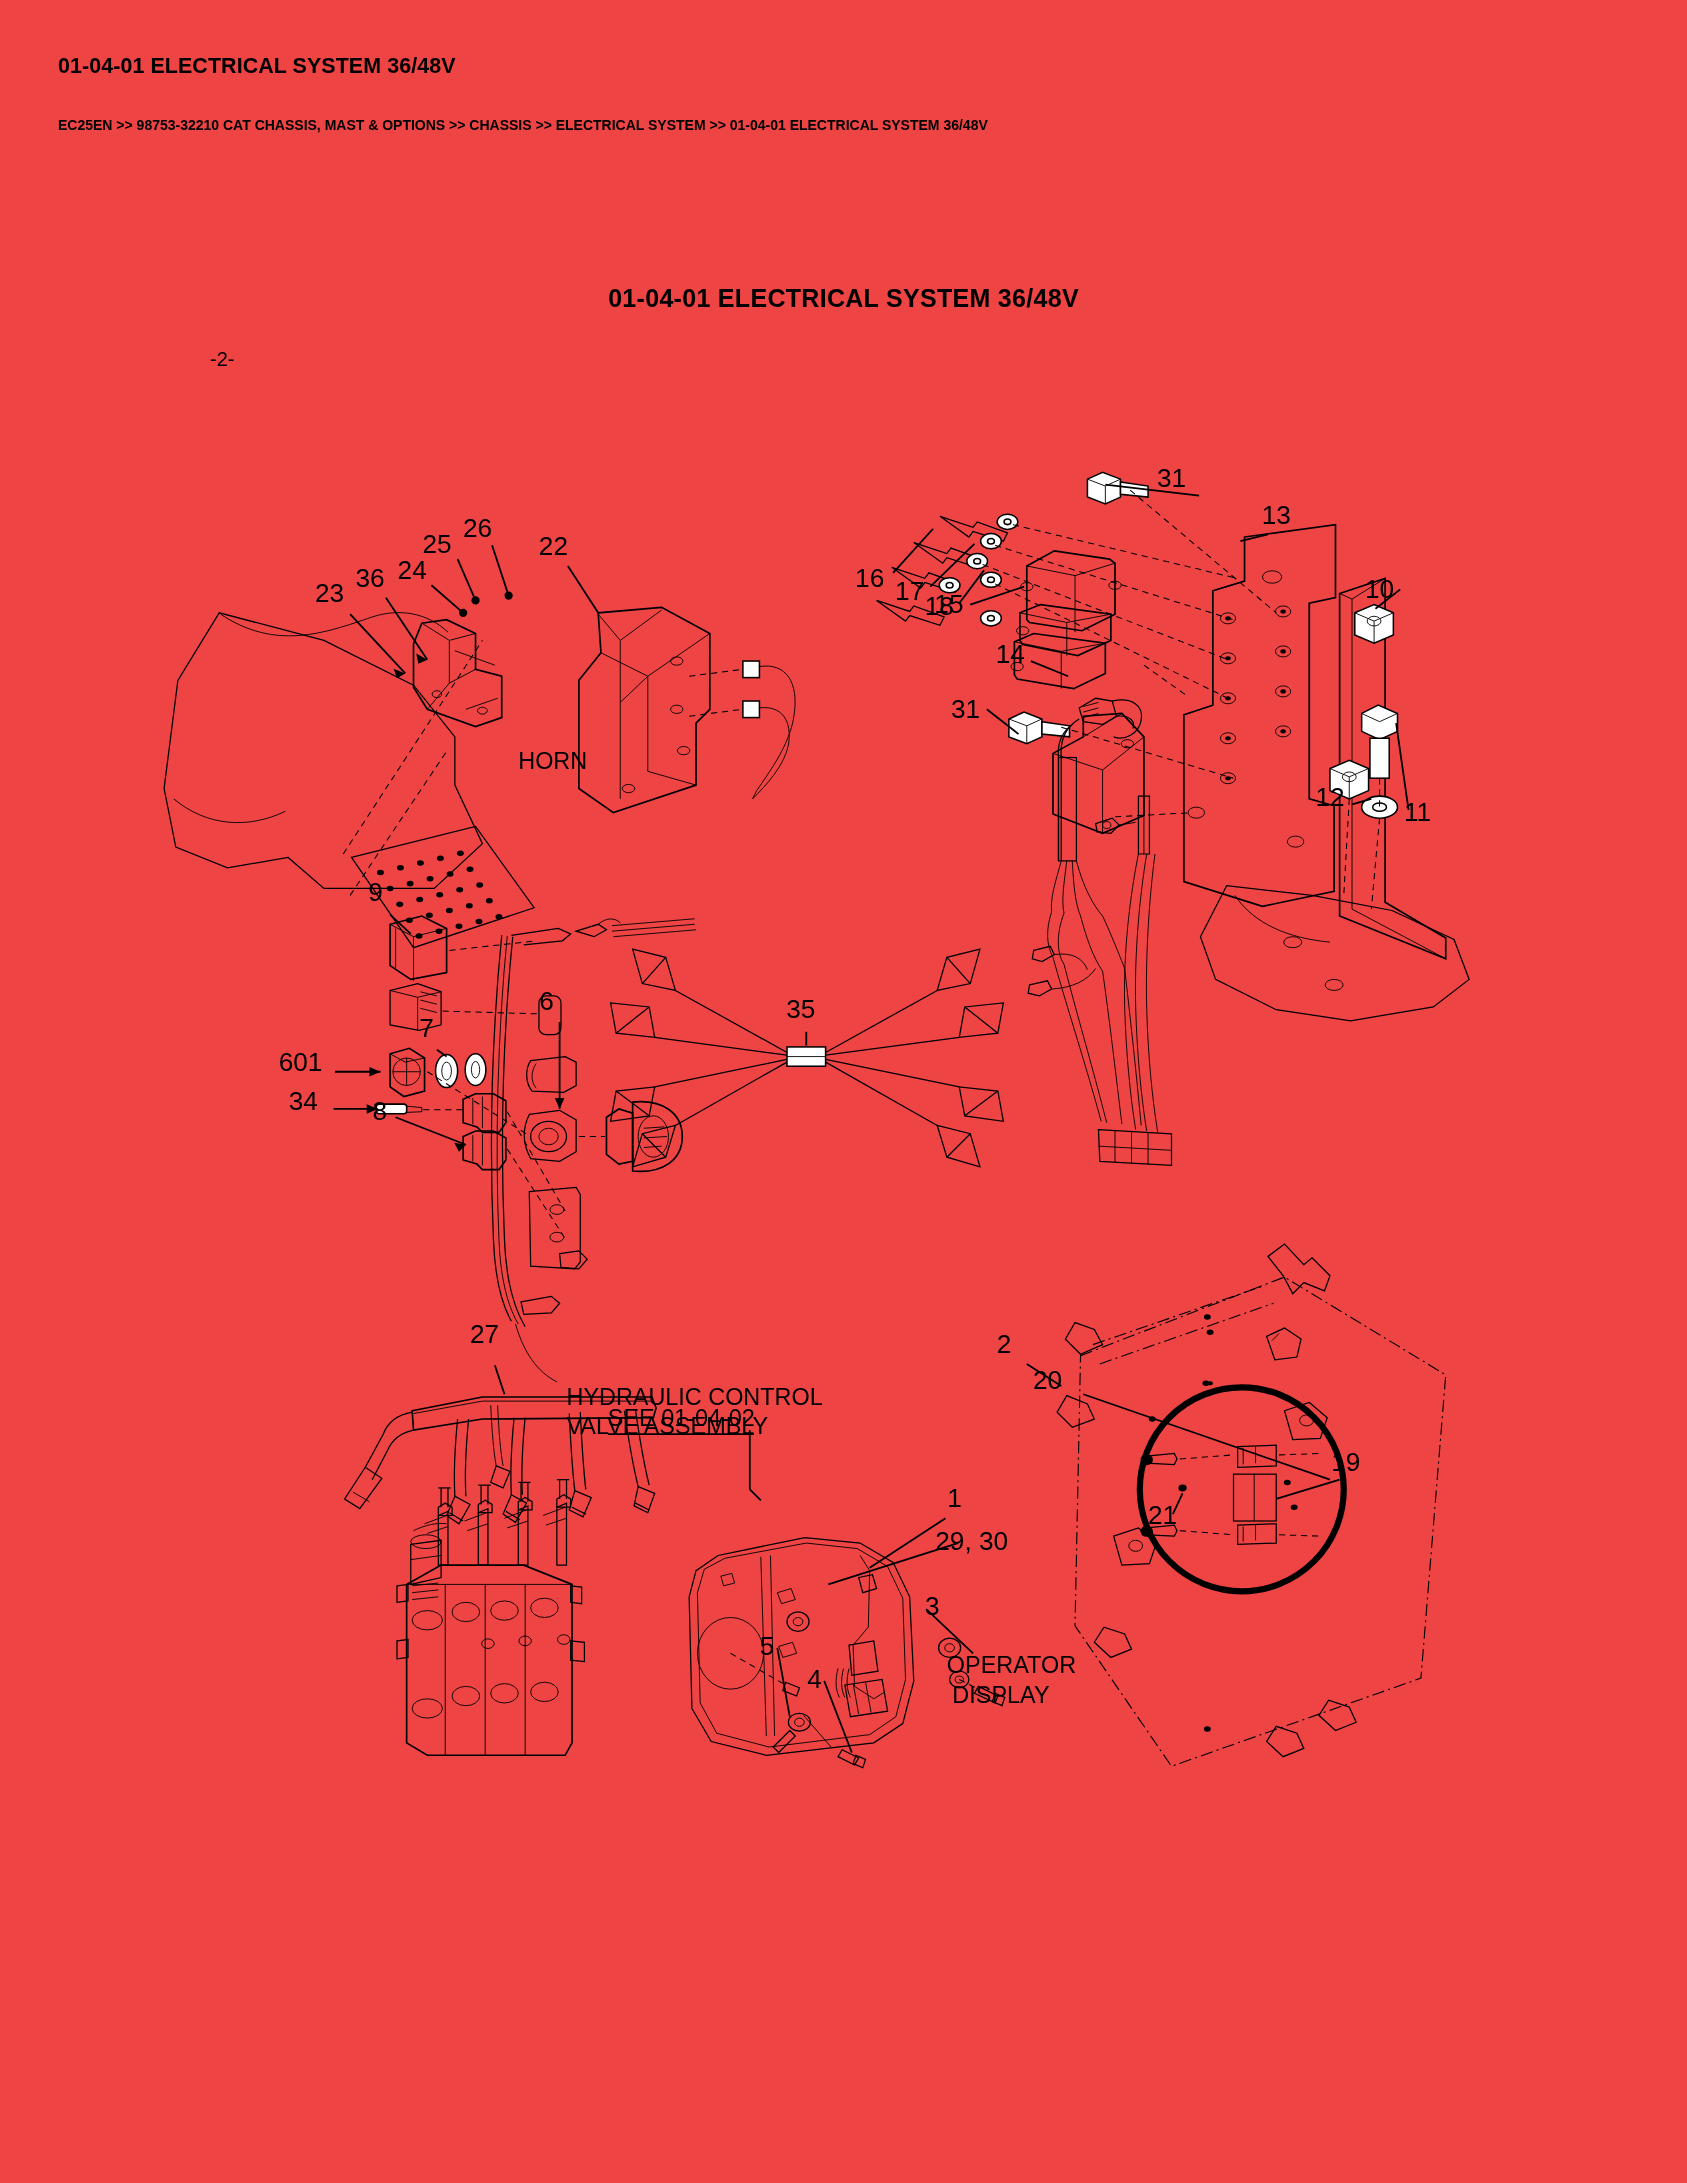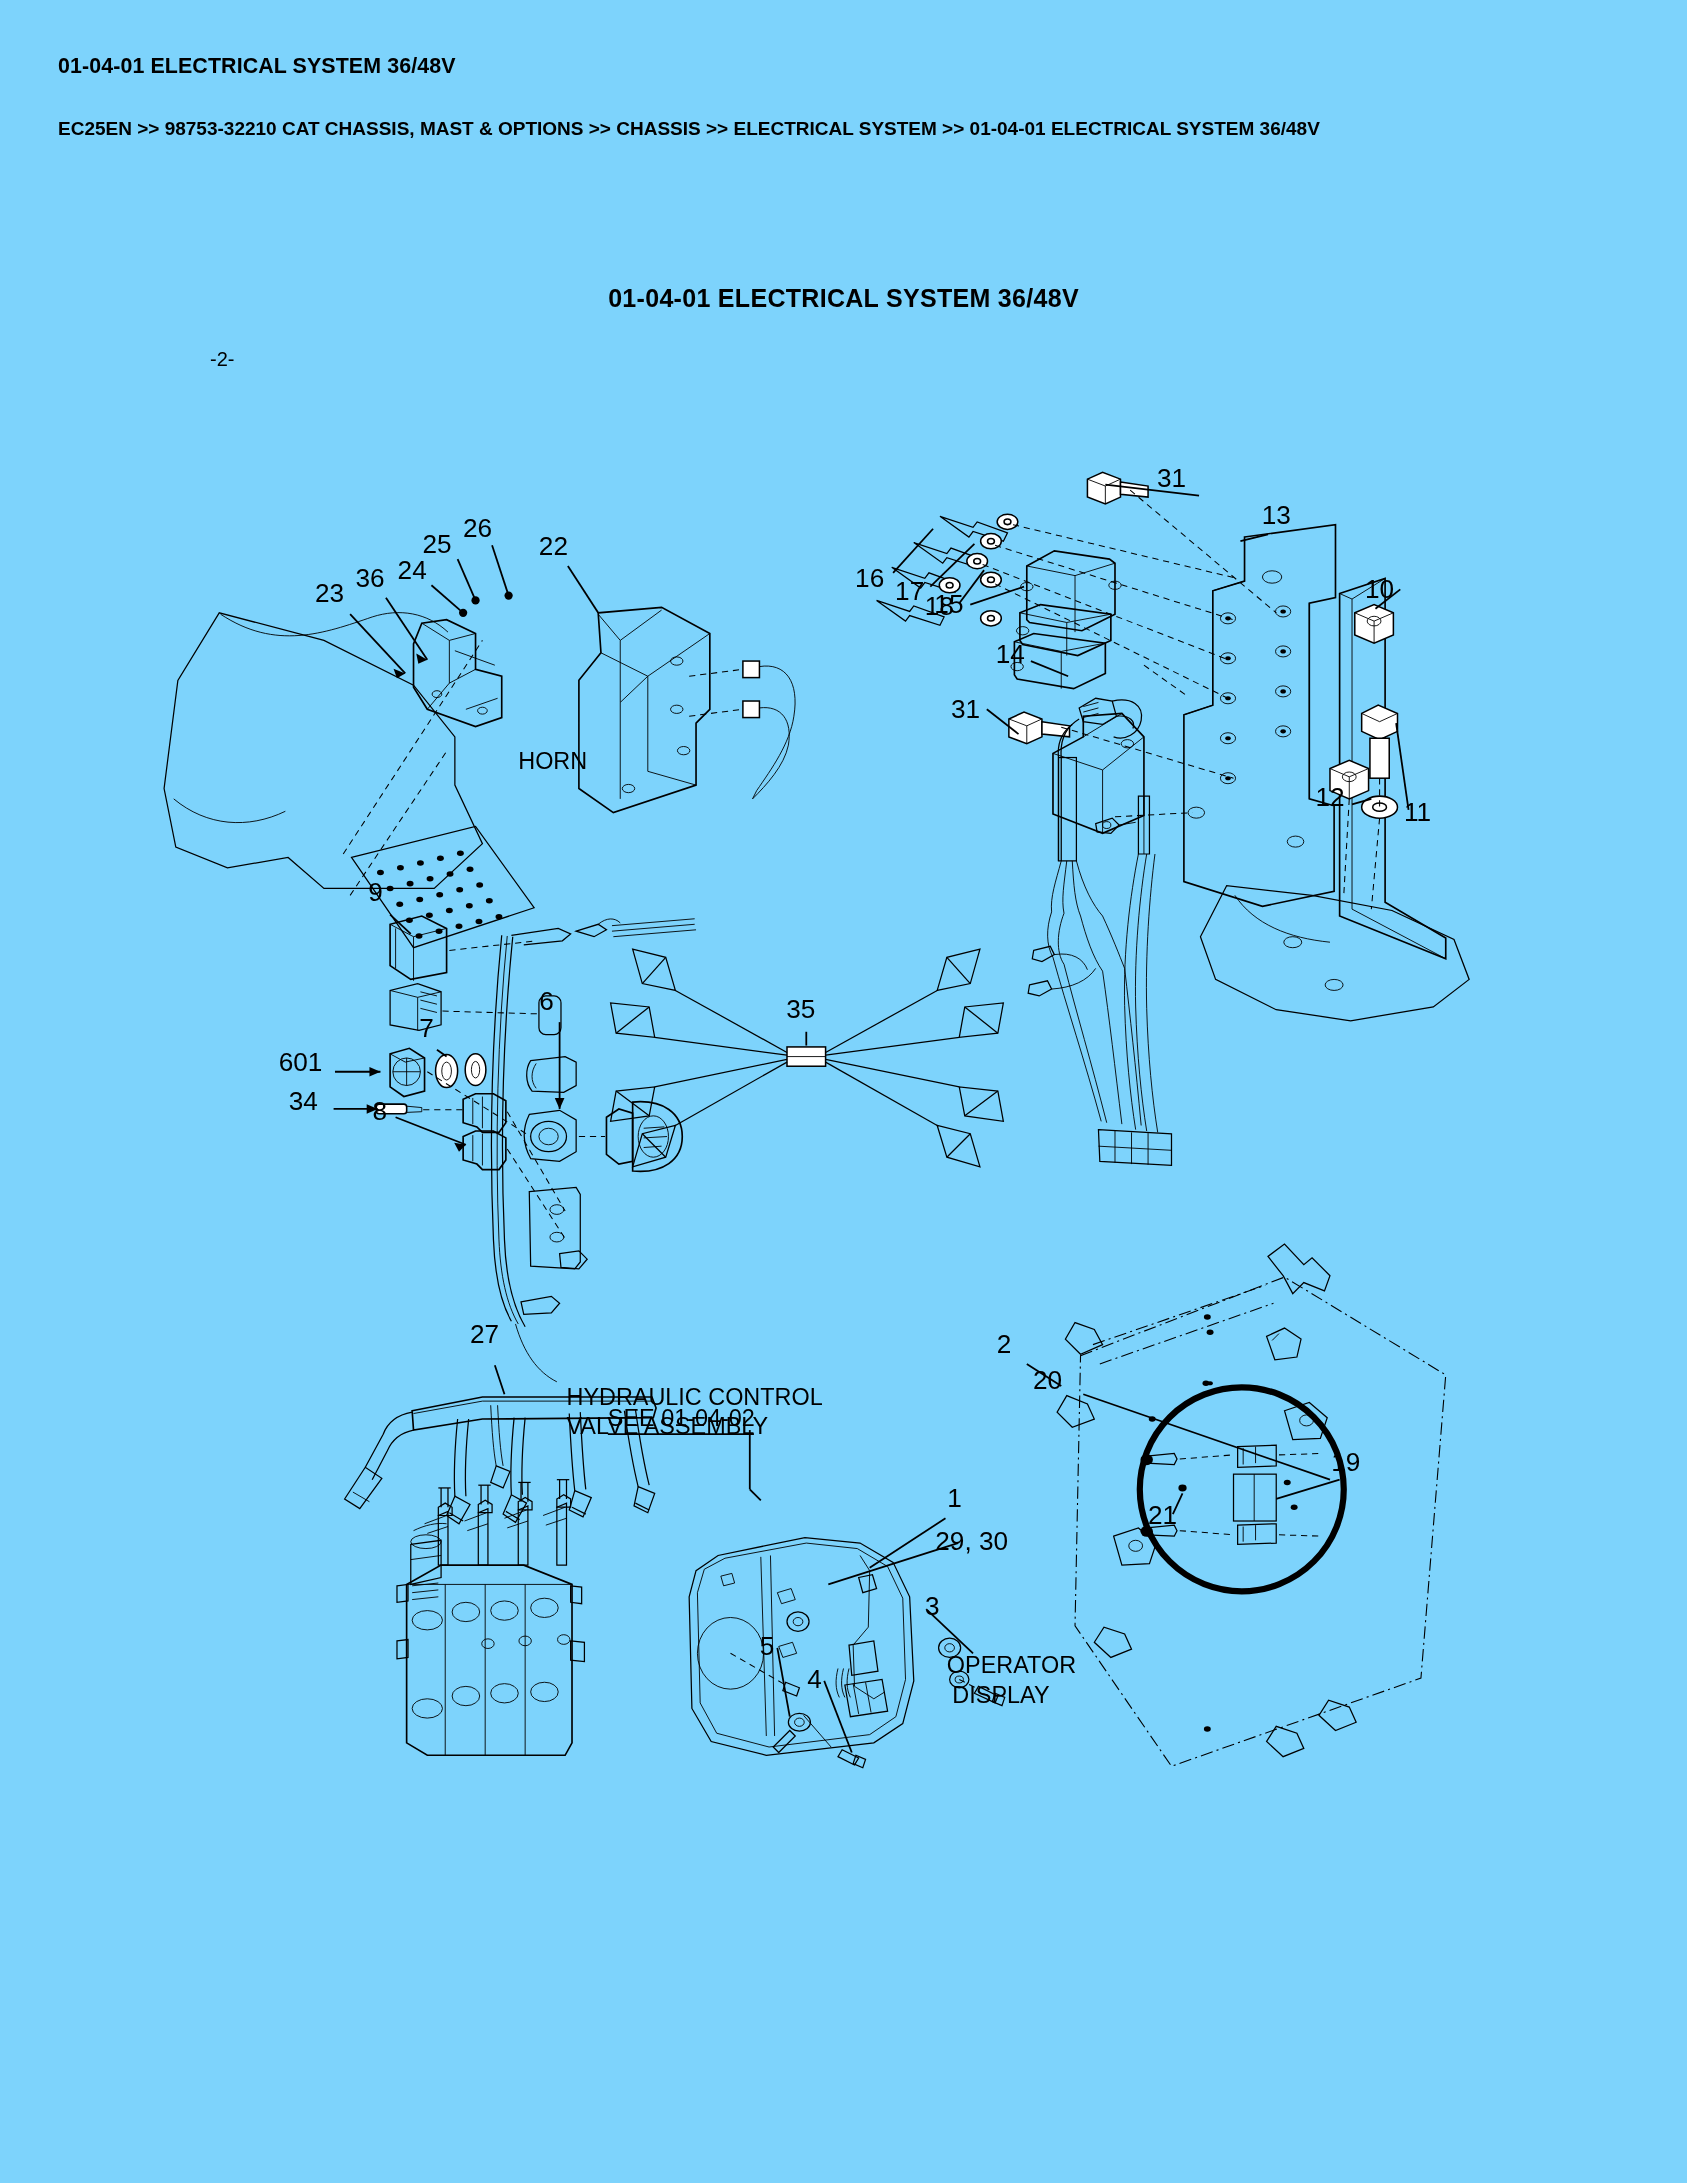--- a/index.html
+++ b/index.html
@@ -9,40 +9,40 @@
     background: #ffffff;
   }
   body {
     font-family: "Liberation Sans", sans-serif;
     color: #000000;
   }
   #page {
     position: relative;
     width: 1687px;
     height: 2183px;
-    background: #7dd3fc;
+    background: #ef4444;
     overflow: hidden;
   }
 
   
   #header-title {
     position: absolute;
     left: 58px;
     top: 54px;
     font-size: 21.4px;
     font-weight: bold;
     letter-spacing: 0.1px;
     white-space: nowrap;
   }
   #breadcrumb {
     position: absolute;
     left: 58px;
     top: 116px;
     width: 1578px;
-    font-size: 19px;
+    font-size: 14px;
     font-weight: bold;
     line-height: 1.33;
   }
 
   
   #drawing-title {
     position: absolute;
     left: 0;
     top: 284px;
     width: 1687px;

